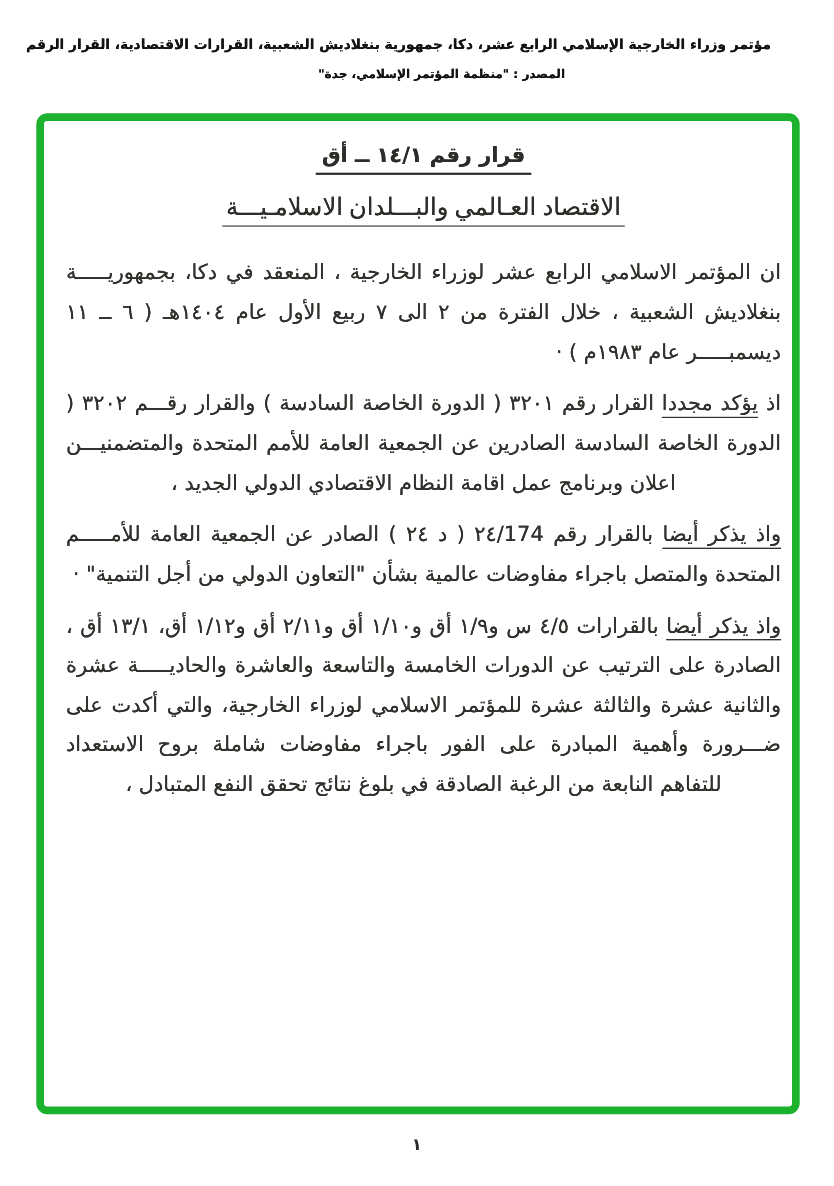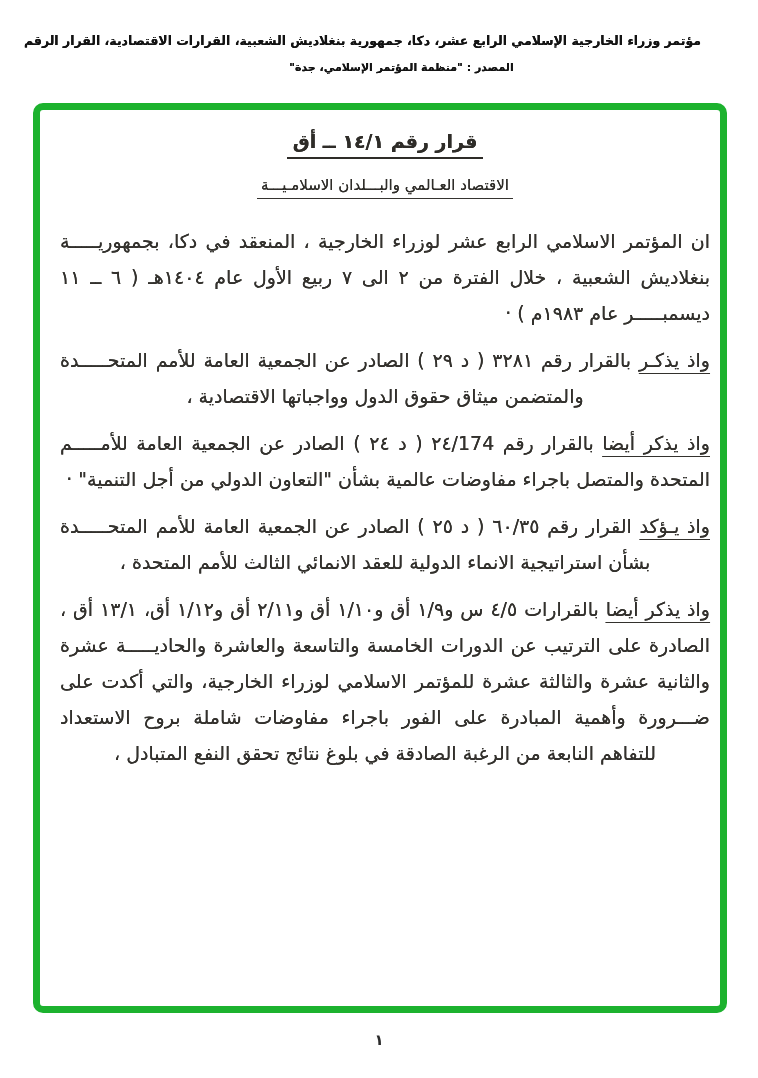--- a/index.html
+++ b/index.html
@@ -25,23 +25,24 @@
     padding:20px 10px 0 20px;
   }
   .ttl-wrap{text-align:center;margin:0;}
   .ttl{
     display:inline-block;font-size:19px;font-weight:bold;color:#2e2c28;
     padding:0 6px 5px 6px;border-bottom:2px solid #2e2c28;
     text-shadow:0 0 .4px #2e2c28;
   }
   .sub-wrap{text-align:center;margin-top:16px;}
   .sub{
-    display:inline-block;font-size:15px;color:#2f2d29;
+    display:inline-block;font-size:22px;color:#2f2d29;
     padding:0 4px 4px 4px;border-bottom:1.6px solid #35332f;
     text-shadow:0 0 .3px #2f2d29;
+    font-family:Liberation Serif, serif;
   }
   .bodytext{margin-top:24px;font-size:19px;line-height:36px;}
   .bodytext p{
     margin:0 0 11px 0;text-align:justify;text-align-last:right;
     text-shadow:0 0 .3px #33312d;
   }
   p.center-last{text-align-last:center;}
   .u{
     text-decoration:underline;text-underline-offset:6px;
     text-decoration-thickness:1.4px;
@@ -61,25 +62,24 @@
   <div class="ttl-wrap">
     <span class="ttl">قرار رقم ١٤/١ ــ أق</span>
   </div>
   <div class="sub-wrap">
     <span class="sub">الاقتصاد العـالمي والبـــلدان الاسلامـيـــة</span>
   </div>
 
   <div class="bodytext">
     <p><span></span><span class="u"></span><span>ان المؤتمر الاسلامي الرابع عشر لوزراء الخارجية ، المنعقد في دكا، بجمهوريـــــة بنغلاديش الشعبية ، خلال الفترة من ٢ الى ٧ ربيع الأول عام ١٤٠٤هـ ( ٦ ــ ١١ ديسمبـــــر عام ١٩٨٣م ) ·</span></p>
 
+    <p class="center-last"><span>اذ </span><span class="u">يؤكد مجددا</span><span> القرار رقم ٣٢٠١ ( الدورة الخاصة السادسة ) والقرار رقـــم ٣٢٠٢ ( الدورة الخاصة السادسة الصادرين عن الجمعية العامة للأمم المتحدة والمتضمنيـــن اعلان وبرنامج عمل اقامة النظام الاقتصادي الدولي الجديد ،</span></p>
 
-    <p class="center-last"><span></span><span class="u">واذ يذكـر</span><span> بالقرار رقم ٣٢٨١ ( د ٢٩ ) الصادر عن الجمعية العامة للأمم المتحـــــدة والمتضمن ميثاق حقوق الدول وواجباتها الاقتصادية ،</span></p>
 
     <p><span></span><span class="u">واذ يذكر أيضا</span><span> بالقرار رقم ٢٤/174 ( د ٢٤ ) الصادر عن الجمعية العامة للأمـــــم المتحدة والمتصل باجراء مفاوضات عالمية بشأن "التعاون الدولي من أجل التنمية" ·</span></p>
 
-    <p class="center-last"><span></span><span class="u">واذ يـؤكد</span><span> القرار رقم ٦٠/٣٥ ( د ٢٥ ) الصادر عن الجمعية العامة للأمم المتحـــــدة بشأن استراتيجية الانماء الدولية للعقد الانمائي الثالث للأمم المتحدة ،</span></p>
 
     <p class="center-last"><span></span><span class="u">واذ يذكر أيضا</span><span> بالقرارات ٤/٥ س و١/٩ أق و١/١٠ أق و٢/١١ أق و١/١٢ أق، ١٣/١ أق ، الصادرة على الترتيب عن الدورات الخامسة والتاسعة والعاشرة والحاديـــــة عشرة والثانية عشرة والثالثة عشرة للمؤتمر الاسلامي لوزراء الخارجية، والتي أكدت على ضـــرورة وأهمية المبادرة على الفور باجراء مفاوضات شاملة بروح الاستعداد للتفاهم النابعة من الرغبة الصادقة في بلوغ نتائج تحقق النفع المتبادل ،</span></p>
 
   </div>
 </div>
 
 <div class="pagenum">١</div>
 
 </body></html>

